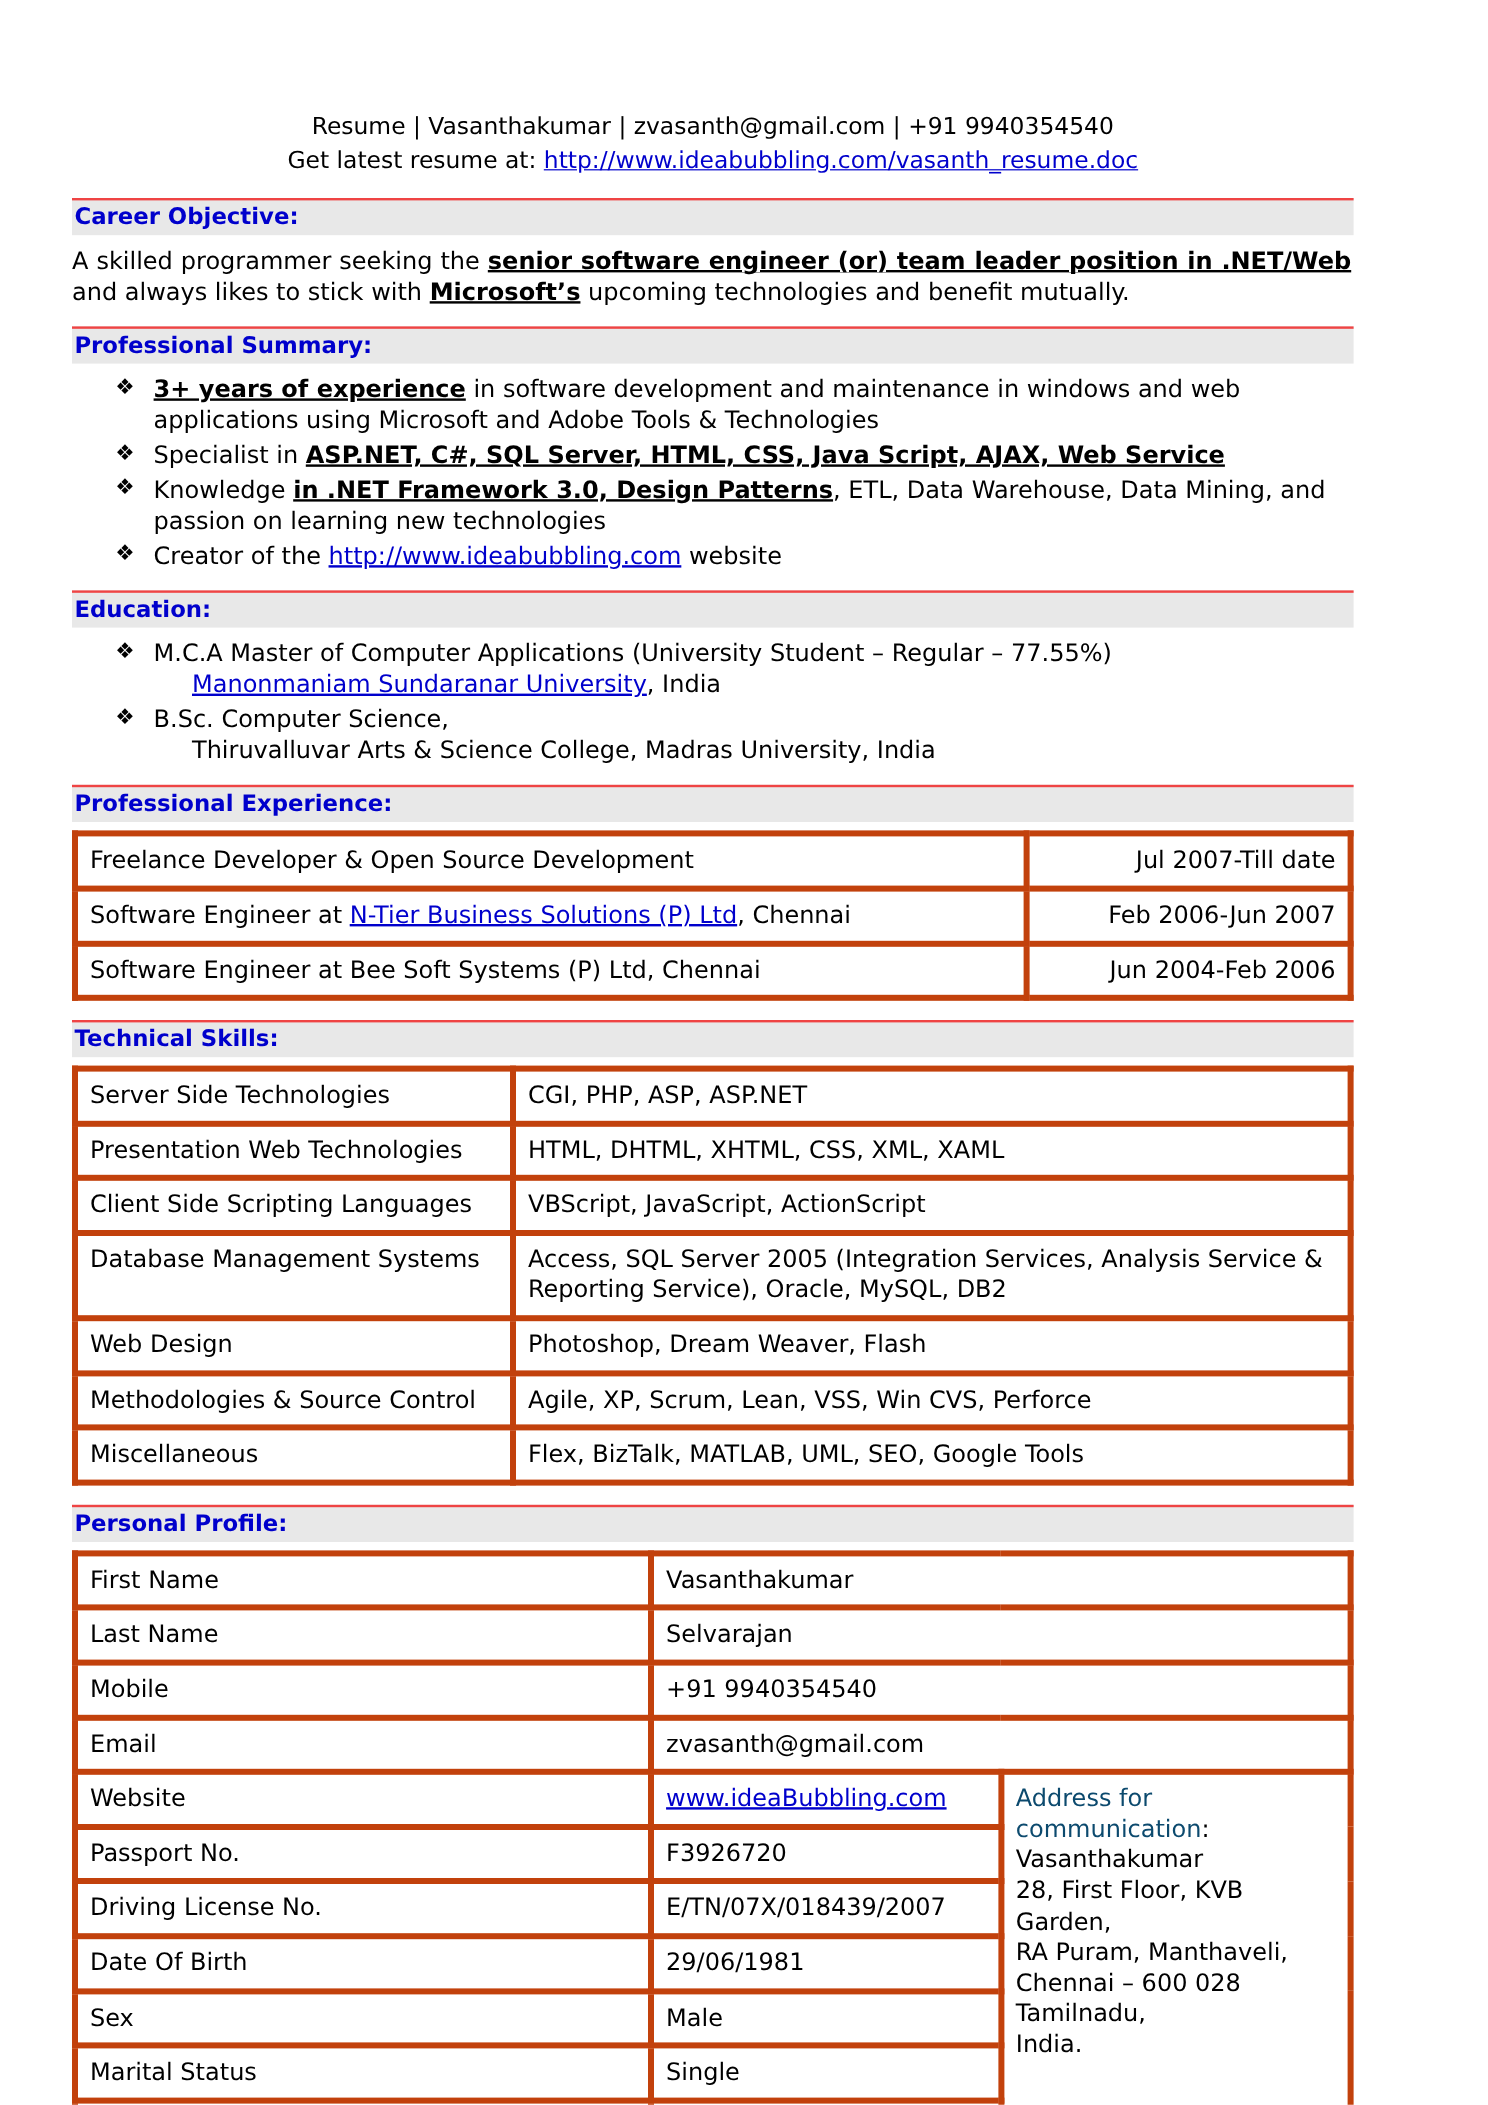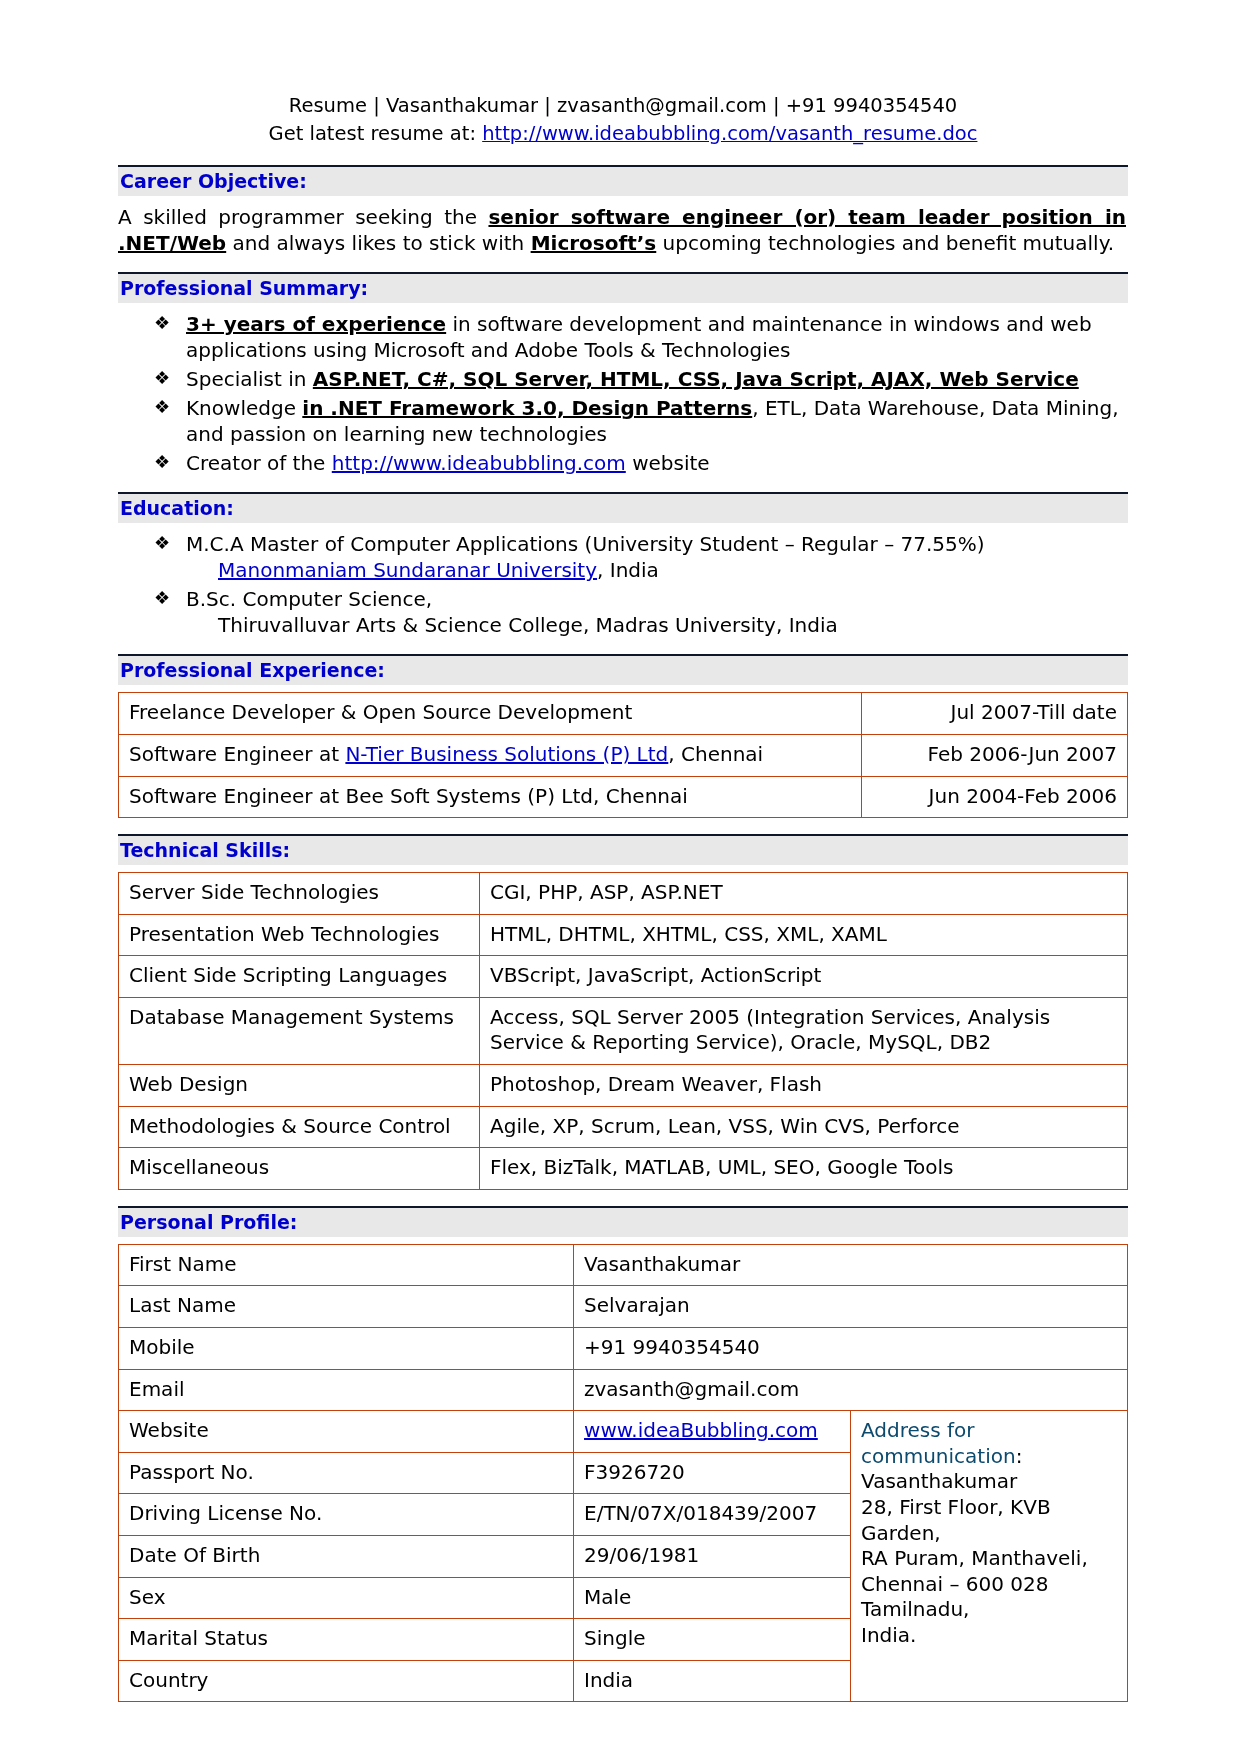--- a/index.html
+++ b/index.html
@@ -10,35 +10,35 @@
   body {
     width: 1240px;
     height: 1754px;
     font-family: "DejaVu Sans", sans-serif;
     color: #000000;
   }
   .page {
     width: 1240px;
     height: 1754px;
     box-sizing: border-box;
-    padding: 92px 112px 0 118px;
+    padding: 92px 112px 0 60px;
     position: relative;
   }
   .header-line {
     text-align: center;
     font-size: 19.5px;
     line-height: 1.45;
     color: #000;
   }
   .header-line a, a {
     color: #0000cc;
   }
   .sec-head {
     background: #e8e8e8;
-    border-top: 2px solid #0f172a;
+    border-top: 2px solid #ef4444;
     color: #0000cc;
     font-weight: bold;
     font-size: 19px;
     padding: 3px 2px 4px 2px;
     margin-top: 16px;
   }
   .para {
     font-size: 20px;
     line-height: 1.32;
     text-align: justify;
@@ -70,21 +70,21 @@
     display: block;
     padding-left: 32px;
   }
   table.grid {
     border-collapse: collapse;
     width: 100%;
     margin-top: 7px;
     table-layout: fixed;
   }
   table.grid td {
-    border: 1px solid #c2410c;
+    border: 5px solid #c2410c;
     font-size: 20px;
     padding: 7px 10px 8px 10px;
     vertical-align: top;
     line-height: 1.28;
     margin-top: 40px;
   }
   .exp-date { width: 245px; text-align: right; }
   .skill-key { width: 340px; }
   .pp-key { width: 255px; }
   .pp-val { width: 315px; }

